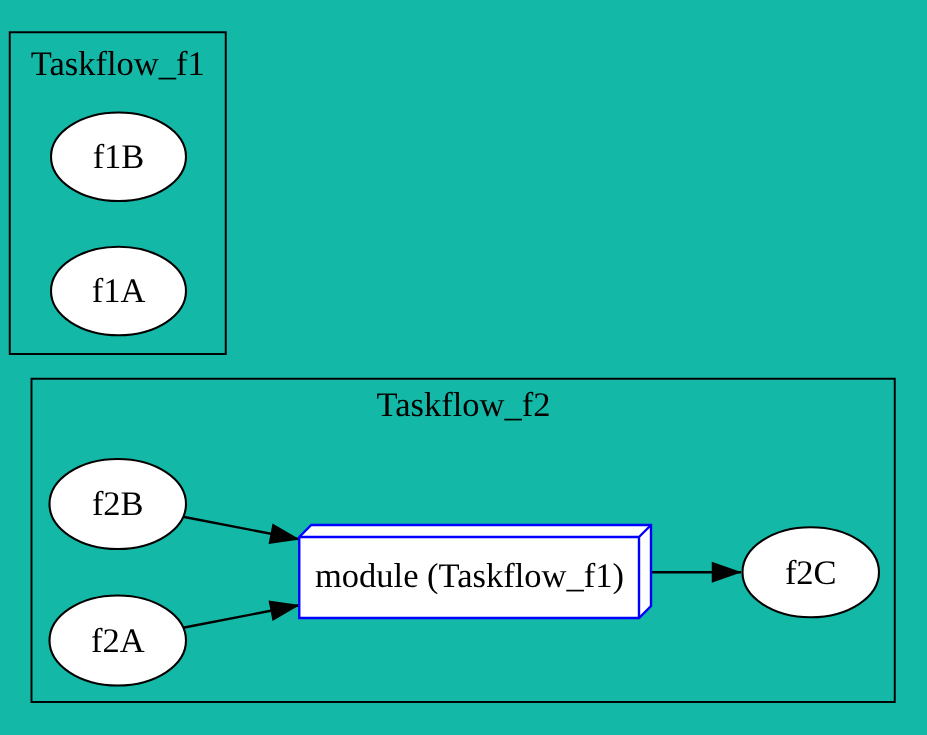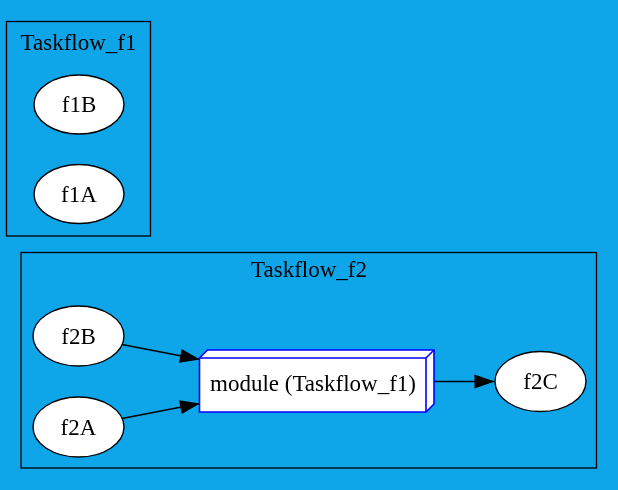--- a/index.html
+++ b/index.html
@@ -4,21 +4,21 @@
 <style>
   html, body {
     margin: 0;
     padding: 0;
     background: #ffffff;
   }
   #canvas {
     position: relative;
     width: 618px;
     height: 490px;
-    background: #0ea5e9;
+    background: #14b8a6;
     overflow: hidden;
   }
   svg {
     display: block;
     font-family: "Liberation Serif", "DejaVu Serif", serif;
   }
   .cluster-border {
     fill: none;
     stroke: #000000;
     stroke-width: 1.3;

